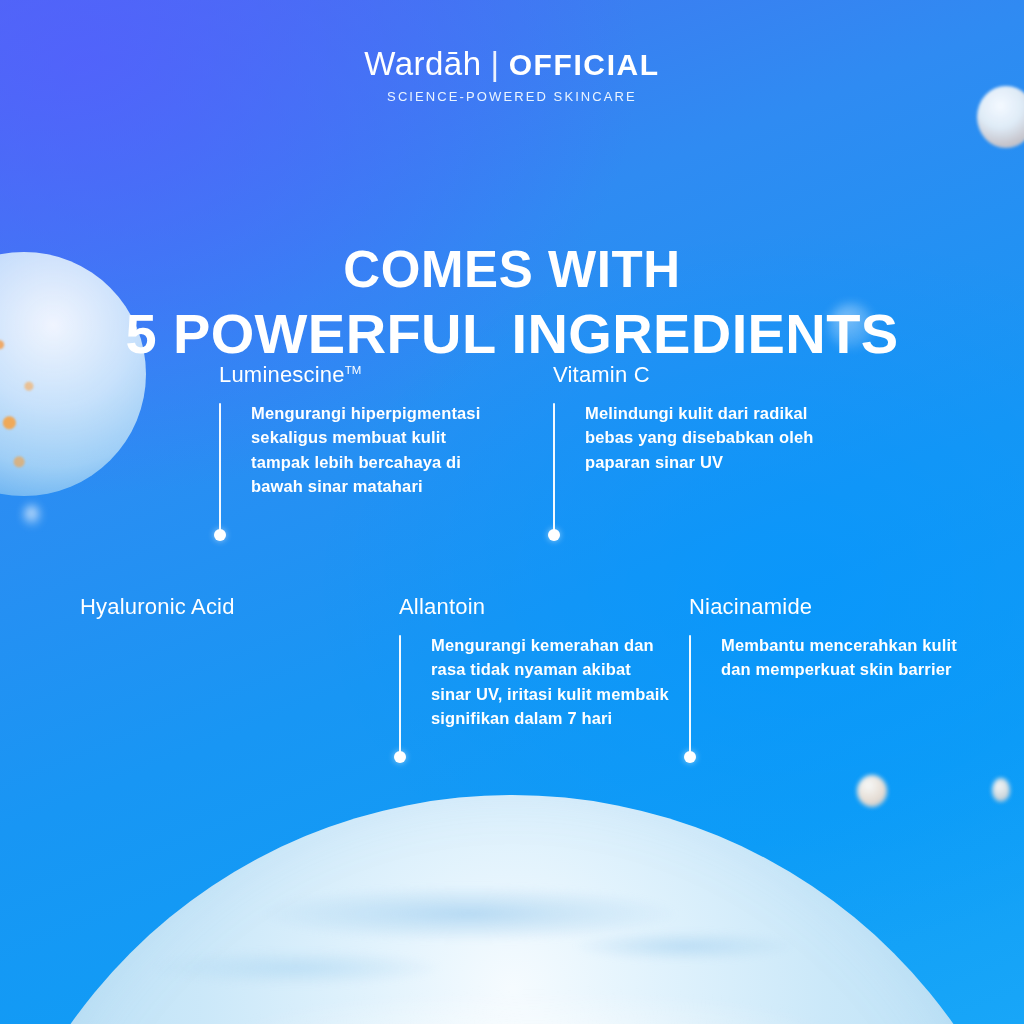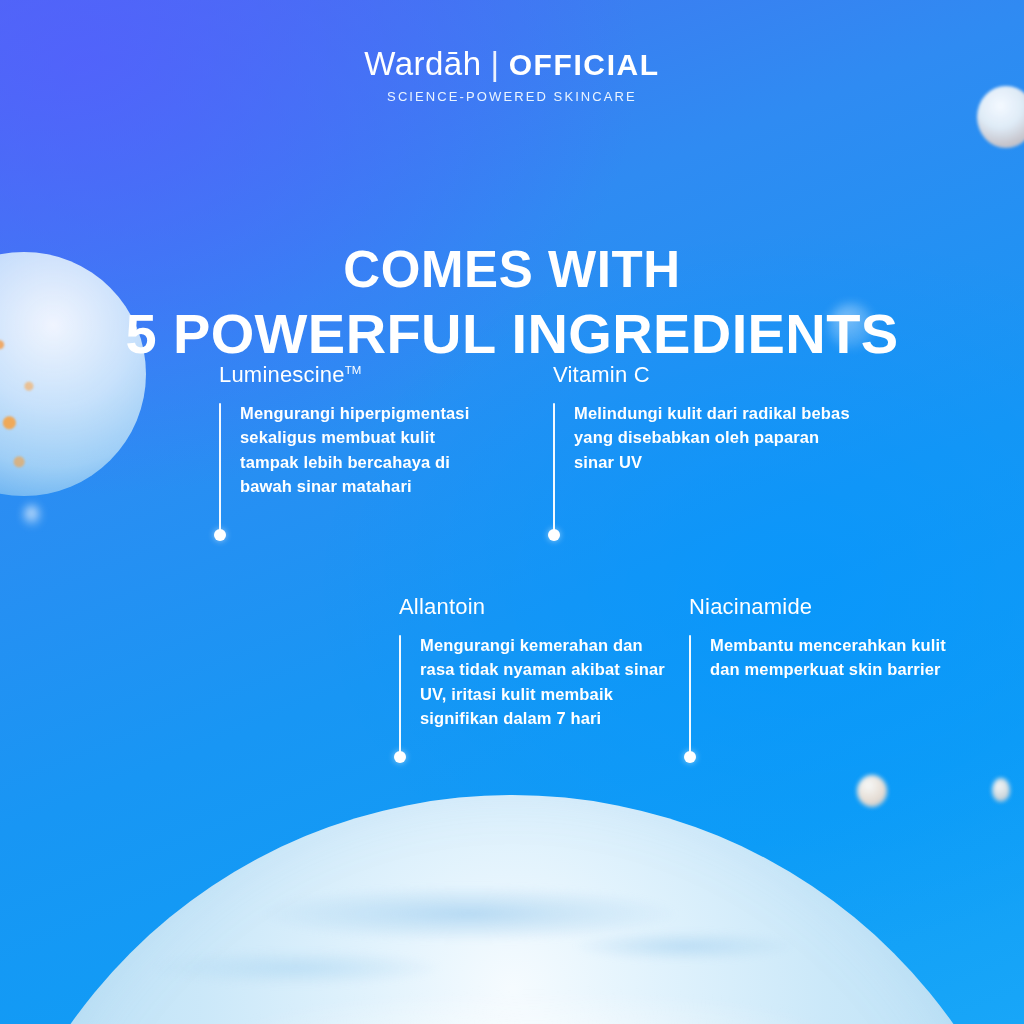--- a/index.html
+++ b/index.html
@@ -158,21 +158,21 @@
     white-space: nowrap;
   }
   .ing-title sup{
     font-size: 0.52em;
     vertical-align: super;
     letter-spacing: 0;
   }
   .ing-body{
     position:relative;
     margin-top: 13px;
-    padding-left: 21px;
+    padding-left: 32px;
     font-size: 16.5px;
     line-height: 1.48;
     font-weight: 600;
     color:#ffffff;
     letter-spacing: 0.15px;
   }
   .connector{
     position:absolute;
     left:0; top:2px;
     width:2px;
@@ -242,20 +242,21 @@
     <div class="ing-title"><span>Vitamin C</span><sup></sup></div>
     <div class="ing-body">
       <div class="connector" style="height:132px;">
         <span class="dot"></span>
       </div>
       <span>Melindungi kulit dari radikal bebas yang disebabkan oleh paparan sinar UV</span>
     </div>
   </div>
 
   <div class="ing" style="left:80px; top:594px; width:285px;">
+    <div class="ing-title"><span>Hyaluronic Acid</span><sup></sup></div>
   </div>
 
   <div class="ing" style="left:399px; top:594px; width:275px;">
     <div class="ing-title"><span>Allantoin</span><sup></sup></div>
     <div class="ing-body">
       <div class="connector" style="height:122px;">
         <span class="dot"></span>
       </div>
       <span>Mengurangi kemerahan dan rasa tidak nyaman akibat sinar UV, iritasi kulit membaik signifikan dalam 7 hari</span>
     </div>

